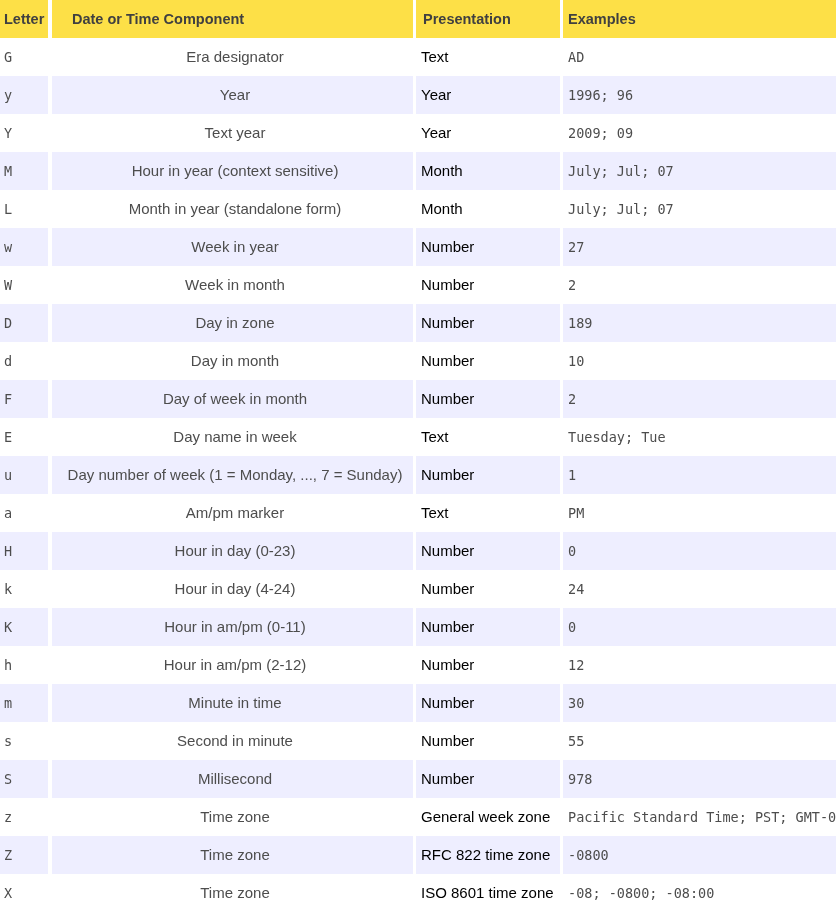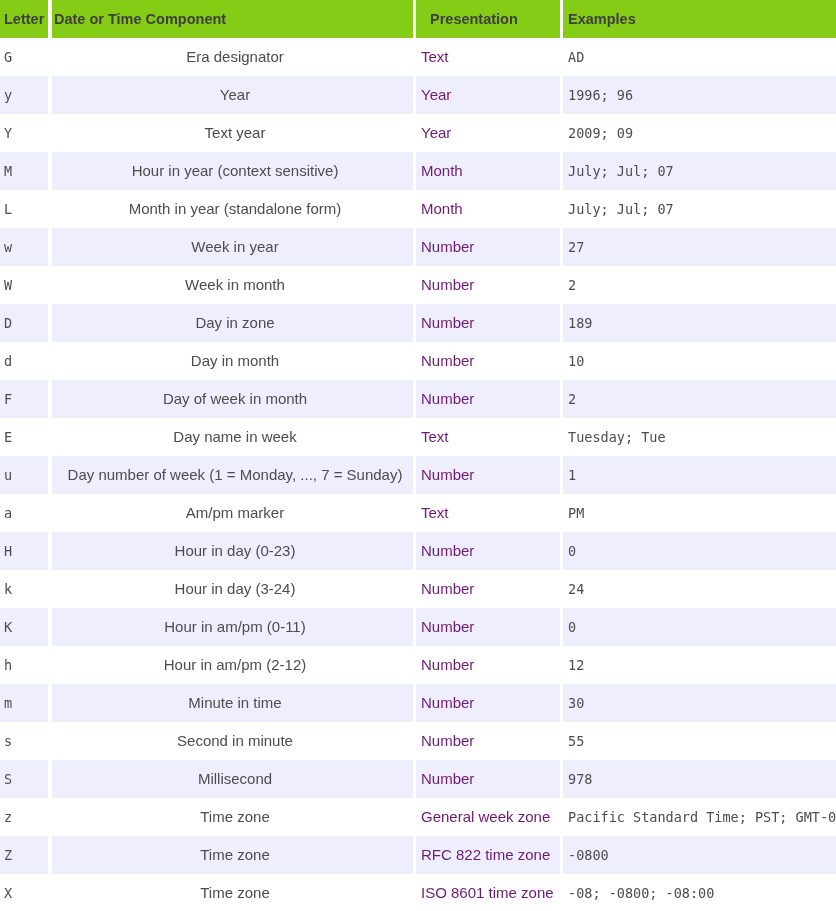--- a/index.html
+++ b/index.html
@@ -41,32 +41,32 @@
   col.c-gap2     { width: 3px; }
   col.c-pres     { width: 144px; }
   col.c-gap3     { width: 3px; }
   col.c-ex       { width: 270px; }
   col.c-pad      { width: 9px; }
 
   .spacer { background: #ffffff !important; }
 
   
   .date-table thead th {
-    background: #84cc16;
+    background: #fde047;
     color: #404040;
     font-weight: bold;
     font-size: 14.5px;
     font-family: "Liberation Sans", sans-serif;
     text-align: left;
     height: 37px;
     line-height: 37px;
   }
   .date-table thead th.h-letter  { padding-left: 4px; }
-  .date-table thead th.h-desc    { padding-left: 2px; }
-  .date-table thead th.h-pres    { padding-left: 14px; margin-left: 36px; }
+  .date-table thead th.h-desc    { padding-left: 20px; }
+  .date-table thead th.h-pres    { padding-left: 7px; margin-left: 36px; }
   .date-table thead th.h-ex      { padding-left: 5px; }
 
   
   .date-table tbody td {
     background: #ffffff;
     height: 38px;
     line-height: 38px;
     color: #4d4d4d;
   }
   .date-table tbody tr.alt td {
@@ -88,21 +88,21 @@
     color: #555555;
     padding-left: 5px;
     text-align: center;
   }
   td.pres {
     font-family: "Liberation Sans", sans-serif;
     font-size: 15px;
     padding-left: 5px;
   }
   td.pres .plink {
-    color: #701a75;
+    color: #000000;
     text-decoration: none;
     cursor: pointer;
   }
   td.ex {
     font-family: "DejaVu Sans Mono", "Liberation Mono", monospace;
     font-size: 13.5px;
     color: #3d3d3d;
     padding-left: 5px;
   }
 </style>
@@ -254,21 +254,21 @@
         <td class="spacer"></td>
         <td class="desc">Hour in day (0-23)</td>
         <td class="spacer"></td>
         <td class="pres"><a class="plink">Number</a></td>
         <td class="spacer"></td>
         <td class="ex" colspan="2">0</td>
       </tr>
       <tr>
         <td class="letter">k</td>
         <td class="spacer"></td>
-        <td class="desc">Hour in day (3-24)</td>
+        <td class="desc">Hour in day (4-24)</td>
         <td class="spacer"></td>
         <td class="pres"><a class="plink">Number</a></td>
         <td class="spacer"></td>
         <td class="ex" colspan="2">24</td>
       </tr>
       <tr class="alt">
         <td class="letter">K</td>
         <td class="spacer"></td>
         <td class="desc">Hour in am/pm (0-11)</td>
         <td class="spacer"></td>

